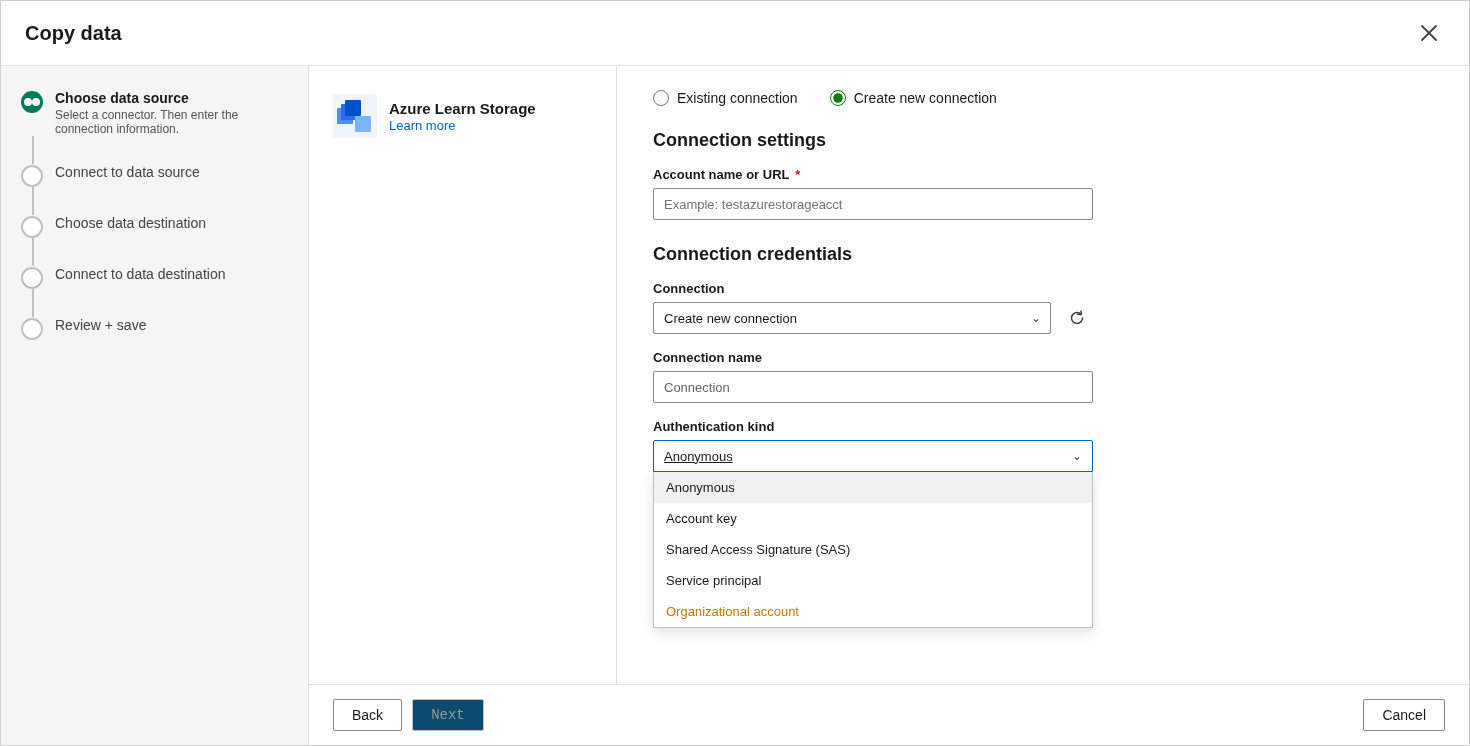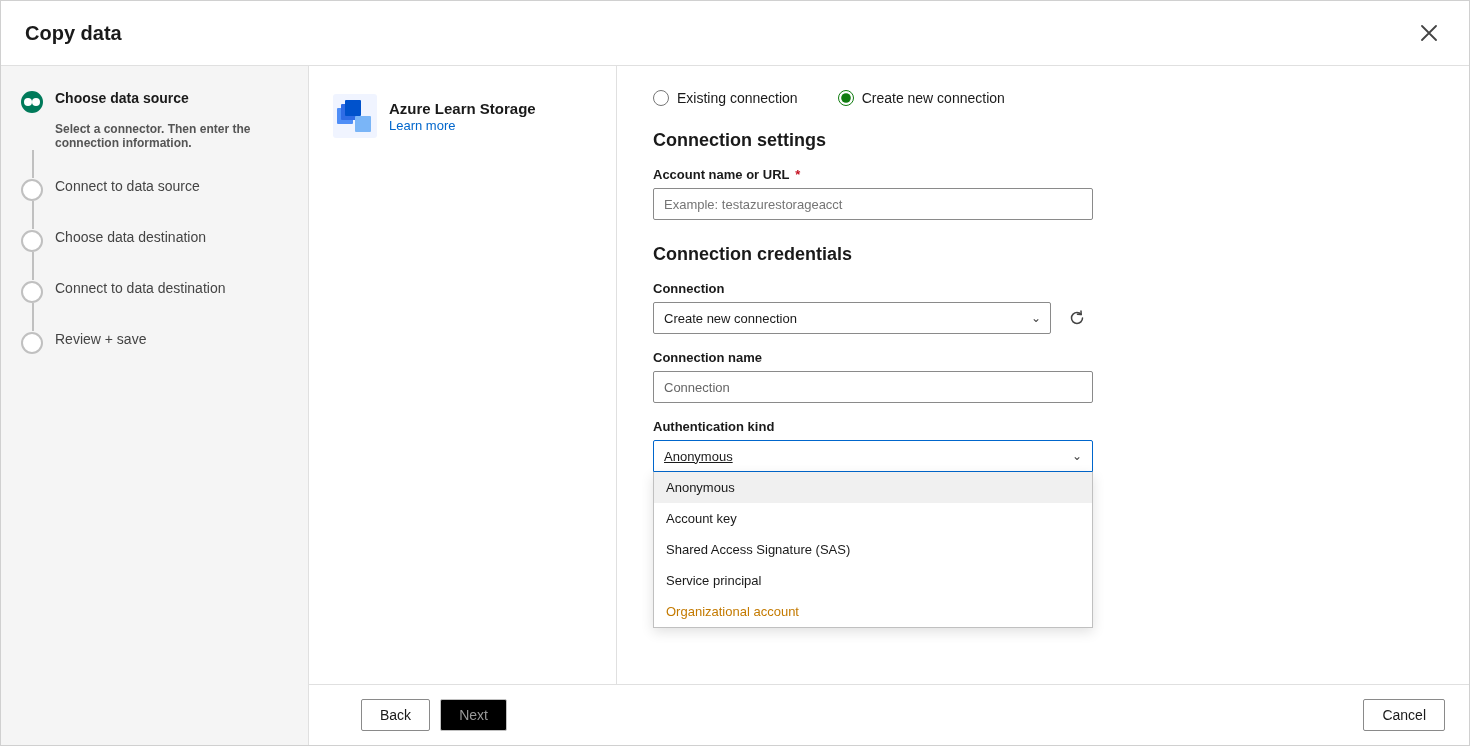--- a/index.html
+++ b/index.html
@@ -115,23 +115,22 @@
     }
 
     .step-label.inactive {
       font-weight: 400;
       color: #444;
     }
 
     .step-sublabel {
       font-size: 12px;
       color: #555;
-      margin-top: 16px;
+      margin-top: 2px;
       max-width: 220px;
-      font-weight: bold;
     }
 
     
     .main-content {
       flex: 1;
       display: flex;
       flex-direction: column;
       overflow: hidden;
     }
 
@@ -174,21 +173,21 @@
     
     .settings-panel {
       flex: 1;
       padding: 24px 36px;
       overflow: auto;
     }
 
     
     .radio-group {
       display: flex;
-      gap: 40px;
+      gap: 32px;
       margin-bottom: 24px;
     }
 
     .radio-option {
       display: flex;
       align-items: center;
       gap: 8px;
       cursor: pointer;
     }
 
@@ -360,28 +359,28 @@
       font-size: 14px;
       cursor: pointer;
       display: flex;
       align-items: center;
     }
 
     .btn-outline {
       background: #fff;
       border: 1px solid #8a8a8a;
       color: #1a1a1a;
-      margin-left: 28px;
     }
 
     .btn-disabled {
-      background: #000000;
+      background: #0c4a6e;
       border: 1px solid #c0c0c0;
       color: #999;
       cursor: not-allowed;
+      font-family: Liberation Mono, monospace;
     }
 
     
     .blob-svg-icon {
       width: 44px;
       height: 44px;
     }
   </style>
 </head>
 <body>

